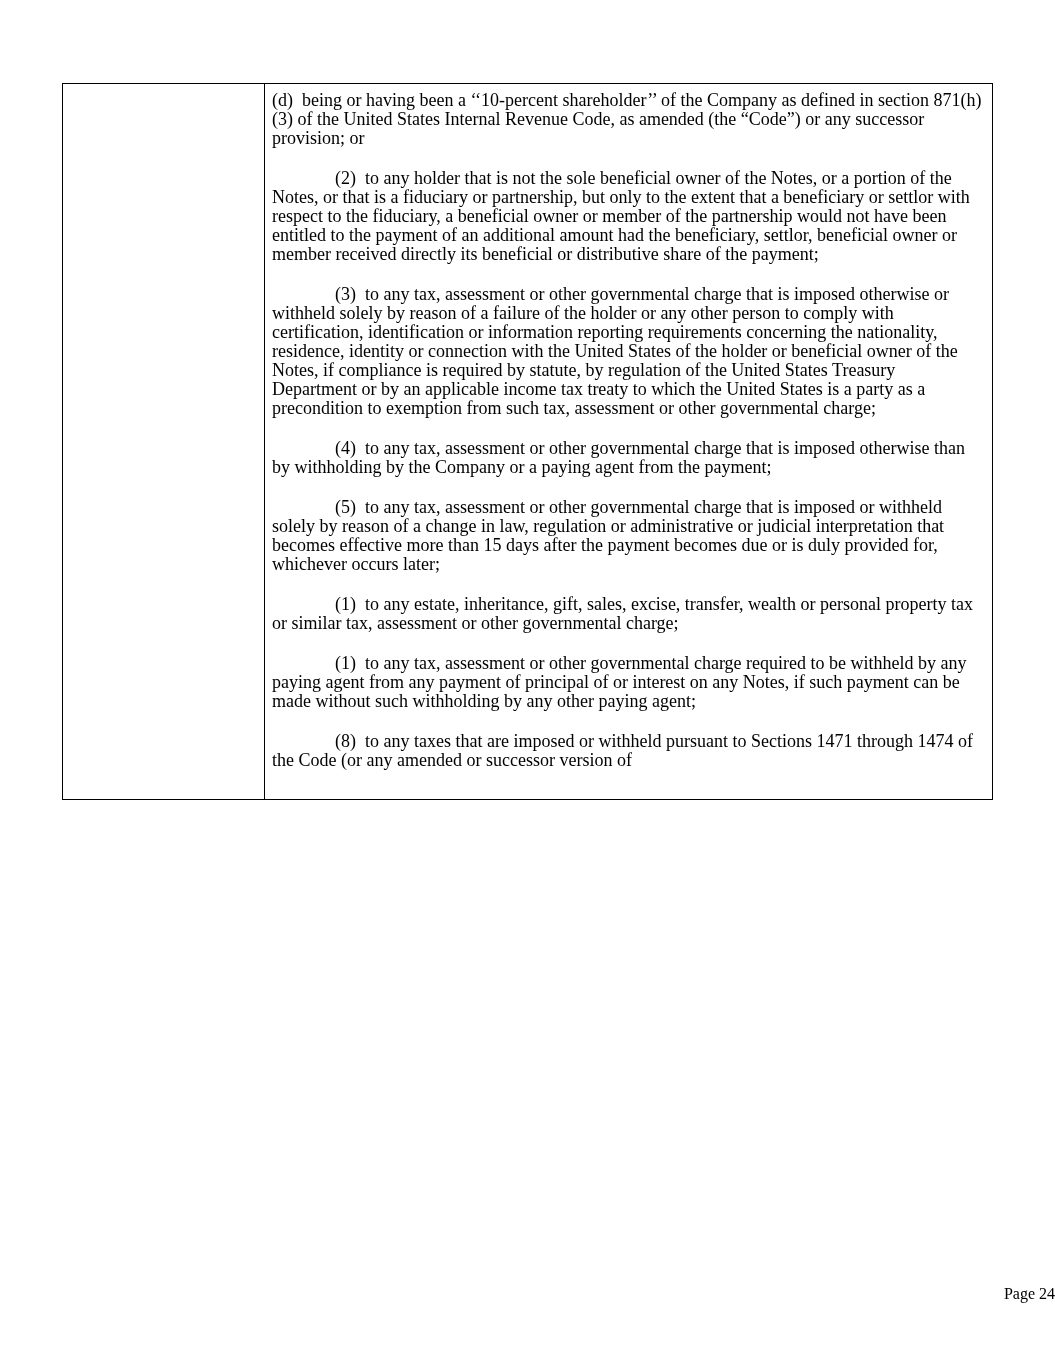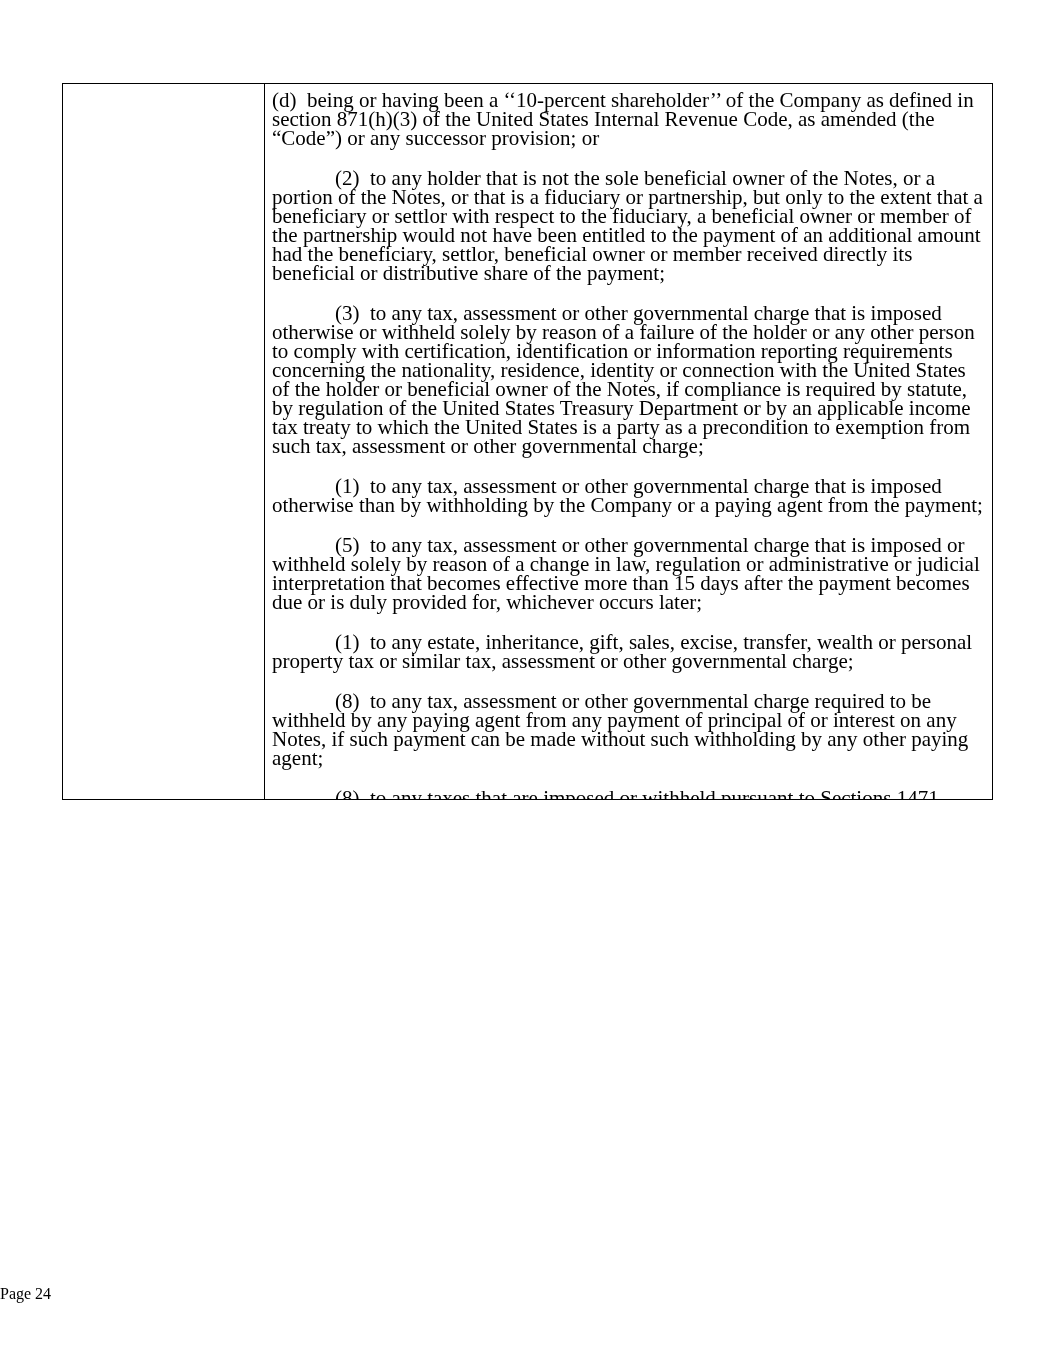--- a/index.html
+++ b/index.html
@@ -29,55 +29,55 @@
   }
   .left-cell {
     width: 202px;
     flex: 0 0 202px;
     border-right: 1px solid #000000;
     box-sizing: border-box;
   }
   .right-cell {
     flex: 1 1 auto;
     padding: 7px 8px 0 7px;
-    font-size: 21px;
+    font-size: 18px;
     line-height: 19px;
     overflow: hidden;
   }
   .right-cell p {
     margin: 0 0 21px 0;
     white-space: pre-wrap;
   }
   .right-cell p.indented {
     text-indent: 63px;
   }
   .page-footer {
     position: absolute;
     left: 0;
     top: 1284px;
     width: 100%;
-    text-align: left;
+    text-align: right;
     font-size: 16px;
     line-height: 19px;
   }
 </style>
 </head>
 <body>
 
 <div class="page">
 
   <div class="doc-table">
     <div class="left-cell"></div>
     <div class="right-cell">
       <p>(d)  being or having been a ‘‘10-percent shareholder’’ of the Company as defined in section 871(h)(3) of the United States Internal Revenue Code, as amended (the “Code”) or any successor provision; or</p>
       <p class="indented">(2)  to any holder that is not the sole beneficial owner of the Notes, or a portion of the Notes, or that is a fiduciary or partnership, but only to the extent that a beneficiary or settlor with respect to the fiduciary, a beneficial owner or member of the partnership would not have been entitled to the payment of an additional amount had the beneficiary, settlor, beneficial owner or member received directly its beneficial or distributive share of the payment;</p>
       <p class="indented">(3)  to any tax, assessment or other governmental charge that is imposed otherwise or withheld solely by reason of a failure of the holder or any other person to comply with certification, identification or information reporting requirements concerning the nationality, residence, identity or connection with the United States of the holder or beneficial owner of the Notes, if compliance is required by statute, by regulation of the United States Treasury Department or by an applicable income tax treaty to which the United States is a party as a precondition to exemption from such tax, assessment or other governmental charge;</p>
-      <p class="indented">(1)  to any tax, assessment or other governmental charge that is imposed otherwise than by withholding by the Company or a paying agent from the payment;</p>
+      <p class="indented">(4)  to any tax, assessment or other governmental charge that is imposed otherwise than by withholding by the Company or a paying agent from the payment;</p>
       <p class="indented">(5)  to any tax, assessment or other governmental charge that is imposed or withheld solely by reason of a change in law, regulation or administrative or judicial interpretation that becomes effective more than 15 days after the payment becomes due or is duly provided for, whichever occurs later;</p>
       <p class="indented">(1)  to any estate, inheritance, gift, sales, excise, transfer, wealth or personal property tax or similar tax, assessment or other governmental charge;</p>
-      <p class="indented">(8)  to any tax, assessment or other governmental charge required to be withheld by any paying agent from any payment of principal of or interest on any Notes, if such payment can be made without such withholding by any other paying agent;</p>
-      <p class="indented">(8)  to any taxes that are imposed or withheld pursuant to Sections 1471 through 2633 of the Code (or any amended or successor version of</p>
+      <p class="indented">(1)  to any tax, assessment or other governmental charge required to be withheld by any paying agent from any payment of principal of or interest on any Notes, if such payment can be made without such withholding by any other paying agent;</p>
+      <p class="indented">(8)  to any taxes that are imposed or withheld pursuant to Sections 1471 through 1474 of the Code (or any amended or successor version of</p>
     </div>
   </div>
 
   <div class="page-footer">Page 24</div>
 
 </div>
 
 </body></html>

